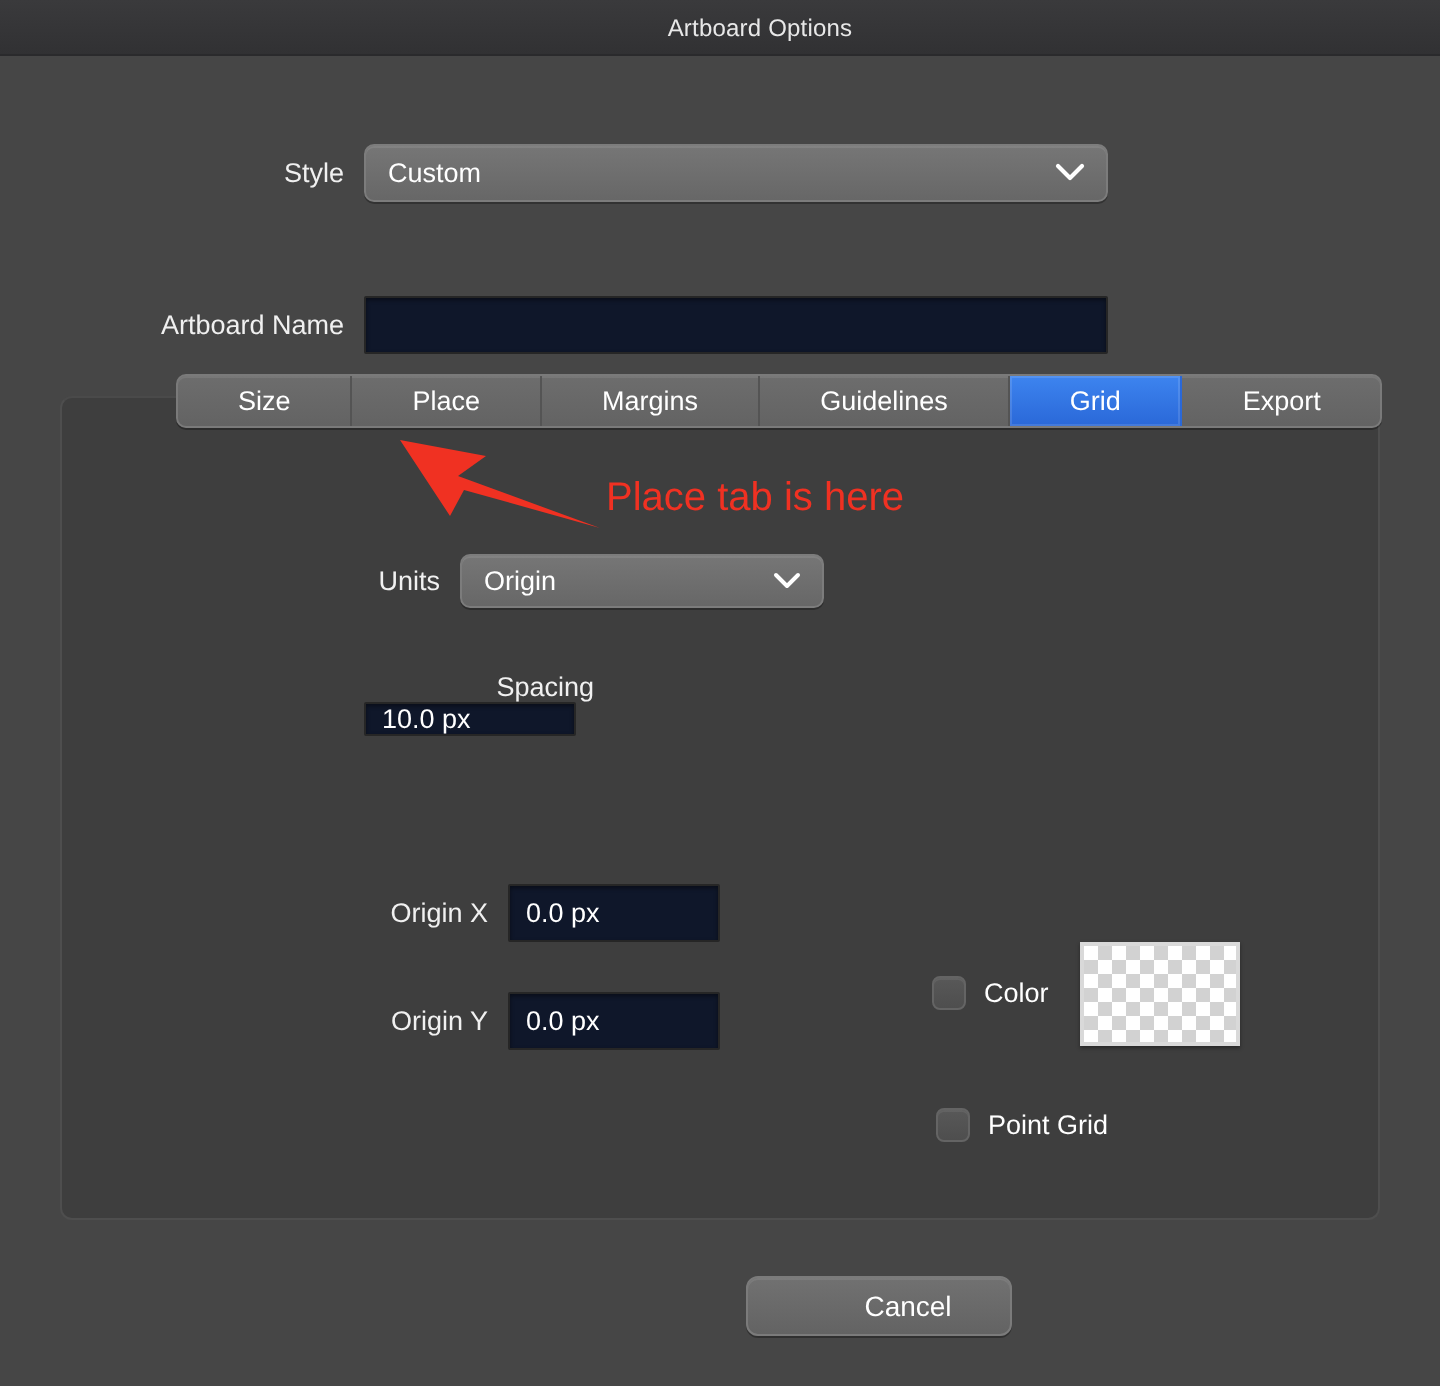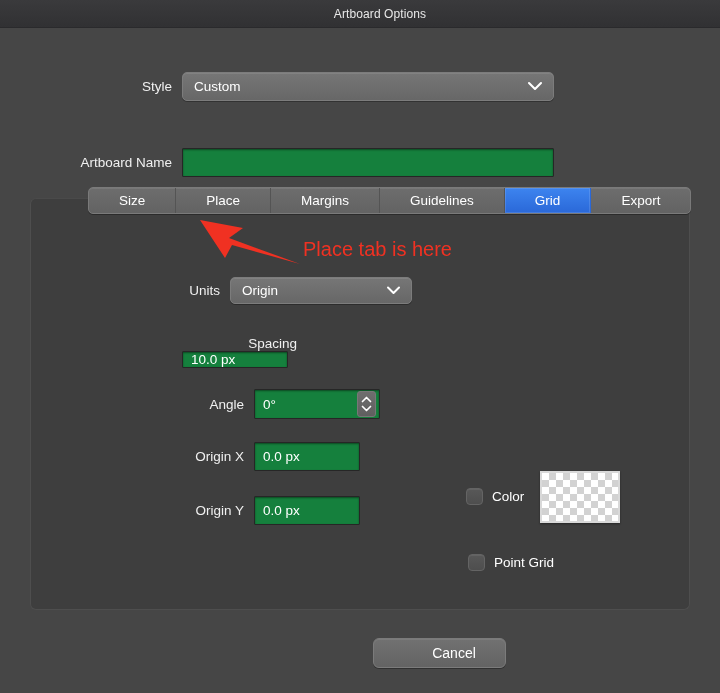--- a/index.html
+++ b/index.html
@@ -34,21 +34,21 @@
     border: 1px solid #7c7c7c; border-radius: 5px;
     box-shadow: 0 1px 0 rgba(0,0,0,.28), inset 0 1px 0 rgba(255,255,255,.09);
     display: flex; align-items: center;
     color: #ffffff; font-size: 13.5px;
     padding-left: 11px;
     background-image: linear-gradient(to bottom, #767676 0%, #676767 100%);
   }
   .select .chev { position: absolute; right: 10px; top: 50%; transform: translateY(-50%); display: block; }
 
   .textinput {
-    background: #15803d; border: 1px solid #262626;
+    background: #0f172a; border: 1px solid #262626;
     box-shadow: inset 0 1px 2px rgba(0,0,0,.45);
     color: #ffffff; font-size: 13.5px;
     display: flex; align-items: center; padding-left: 8px;
     border-radius: 1px;
   }
 
   
   .tabbar {
     position: absolute; left: 88px; top: 187px;
     height: 27px; display: flex; align-items: stretch;
@@ -200,34 +200,20 @@
     </div>
   </div>
 
   <div class="row" style="left:110px; top:336px; width:250px; height:29px;flex-direction:column;">
     <div class="field-label" style="width:144px;">Spacing</div>
     <div class="textinput" style="width:106px; height:29px;">
       <span>10.0 px</span>
     </div>
   </div>
 
-  <div class="row" style="left:110px; top:389px; width:270px; height:30px;">
-    <div class="field-label" style="width:144px;">Angle</div>
-    <div class="textinput" style="width:126px; height:30px; position:relative;">
-      <span>0°</span>
-      <span class="stepper">
-        <svg width="11" height="7" viewBox="0 0 11 7">
-            <path d="M1.5 5.5 L5.5 1.5 L9.5 5.5" stroke="#ffffff" stroke-width="1.7" fill="none" stroke-linecap="round" stroke-linejoin="round"></path>
-          </svg>
-        <svg width="11" height="7" viewBox="0 0 11 7">
-            <path d="M1.5 1.5 L5.5 5.5 L9.5 1.5" stroke="#ffffff" stroke-width="1.7" fill="none" stroke-linecap="round" stroke-linejoin="round"></path>
-          </svg>
-      </span>
-    </div>
-  </div>
 
   <div class="row" style="left:110px; top:442px; width:250px; height:29px;">
     <div class="field-label" style="width:144px;">Origin X</div>
     <div class="textinput" style="width:106px; height:29px;">
       <span>0.0 px</span>
     </div>
   </div>
 
   <div class="row" style="left:110px; top:496px; width:250px; height:29px;">
     <div class="field-label" style="width:144px;">Origin Y</div>

